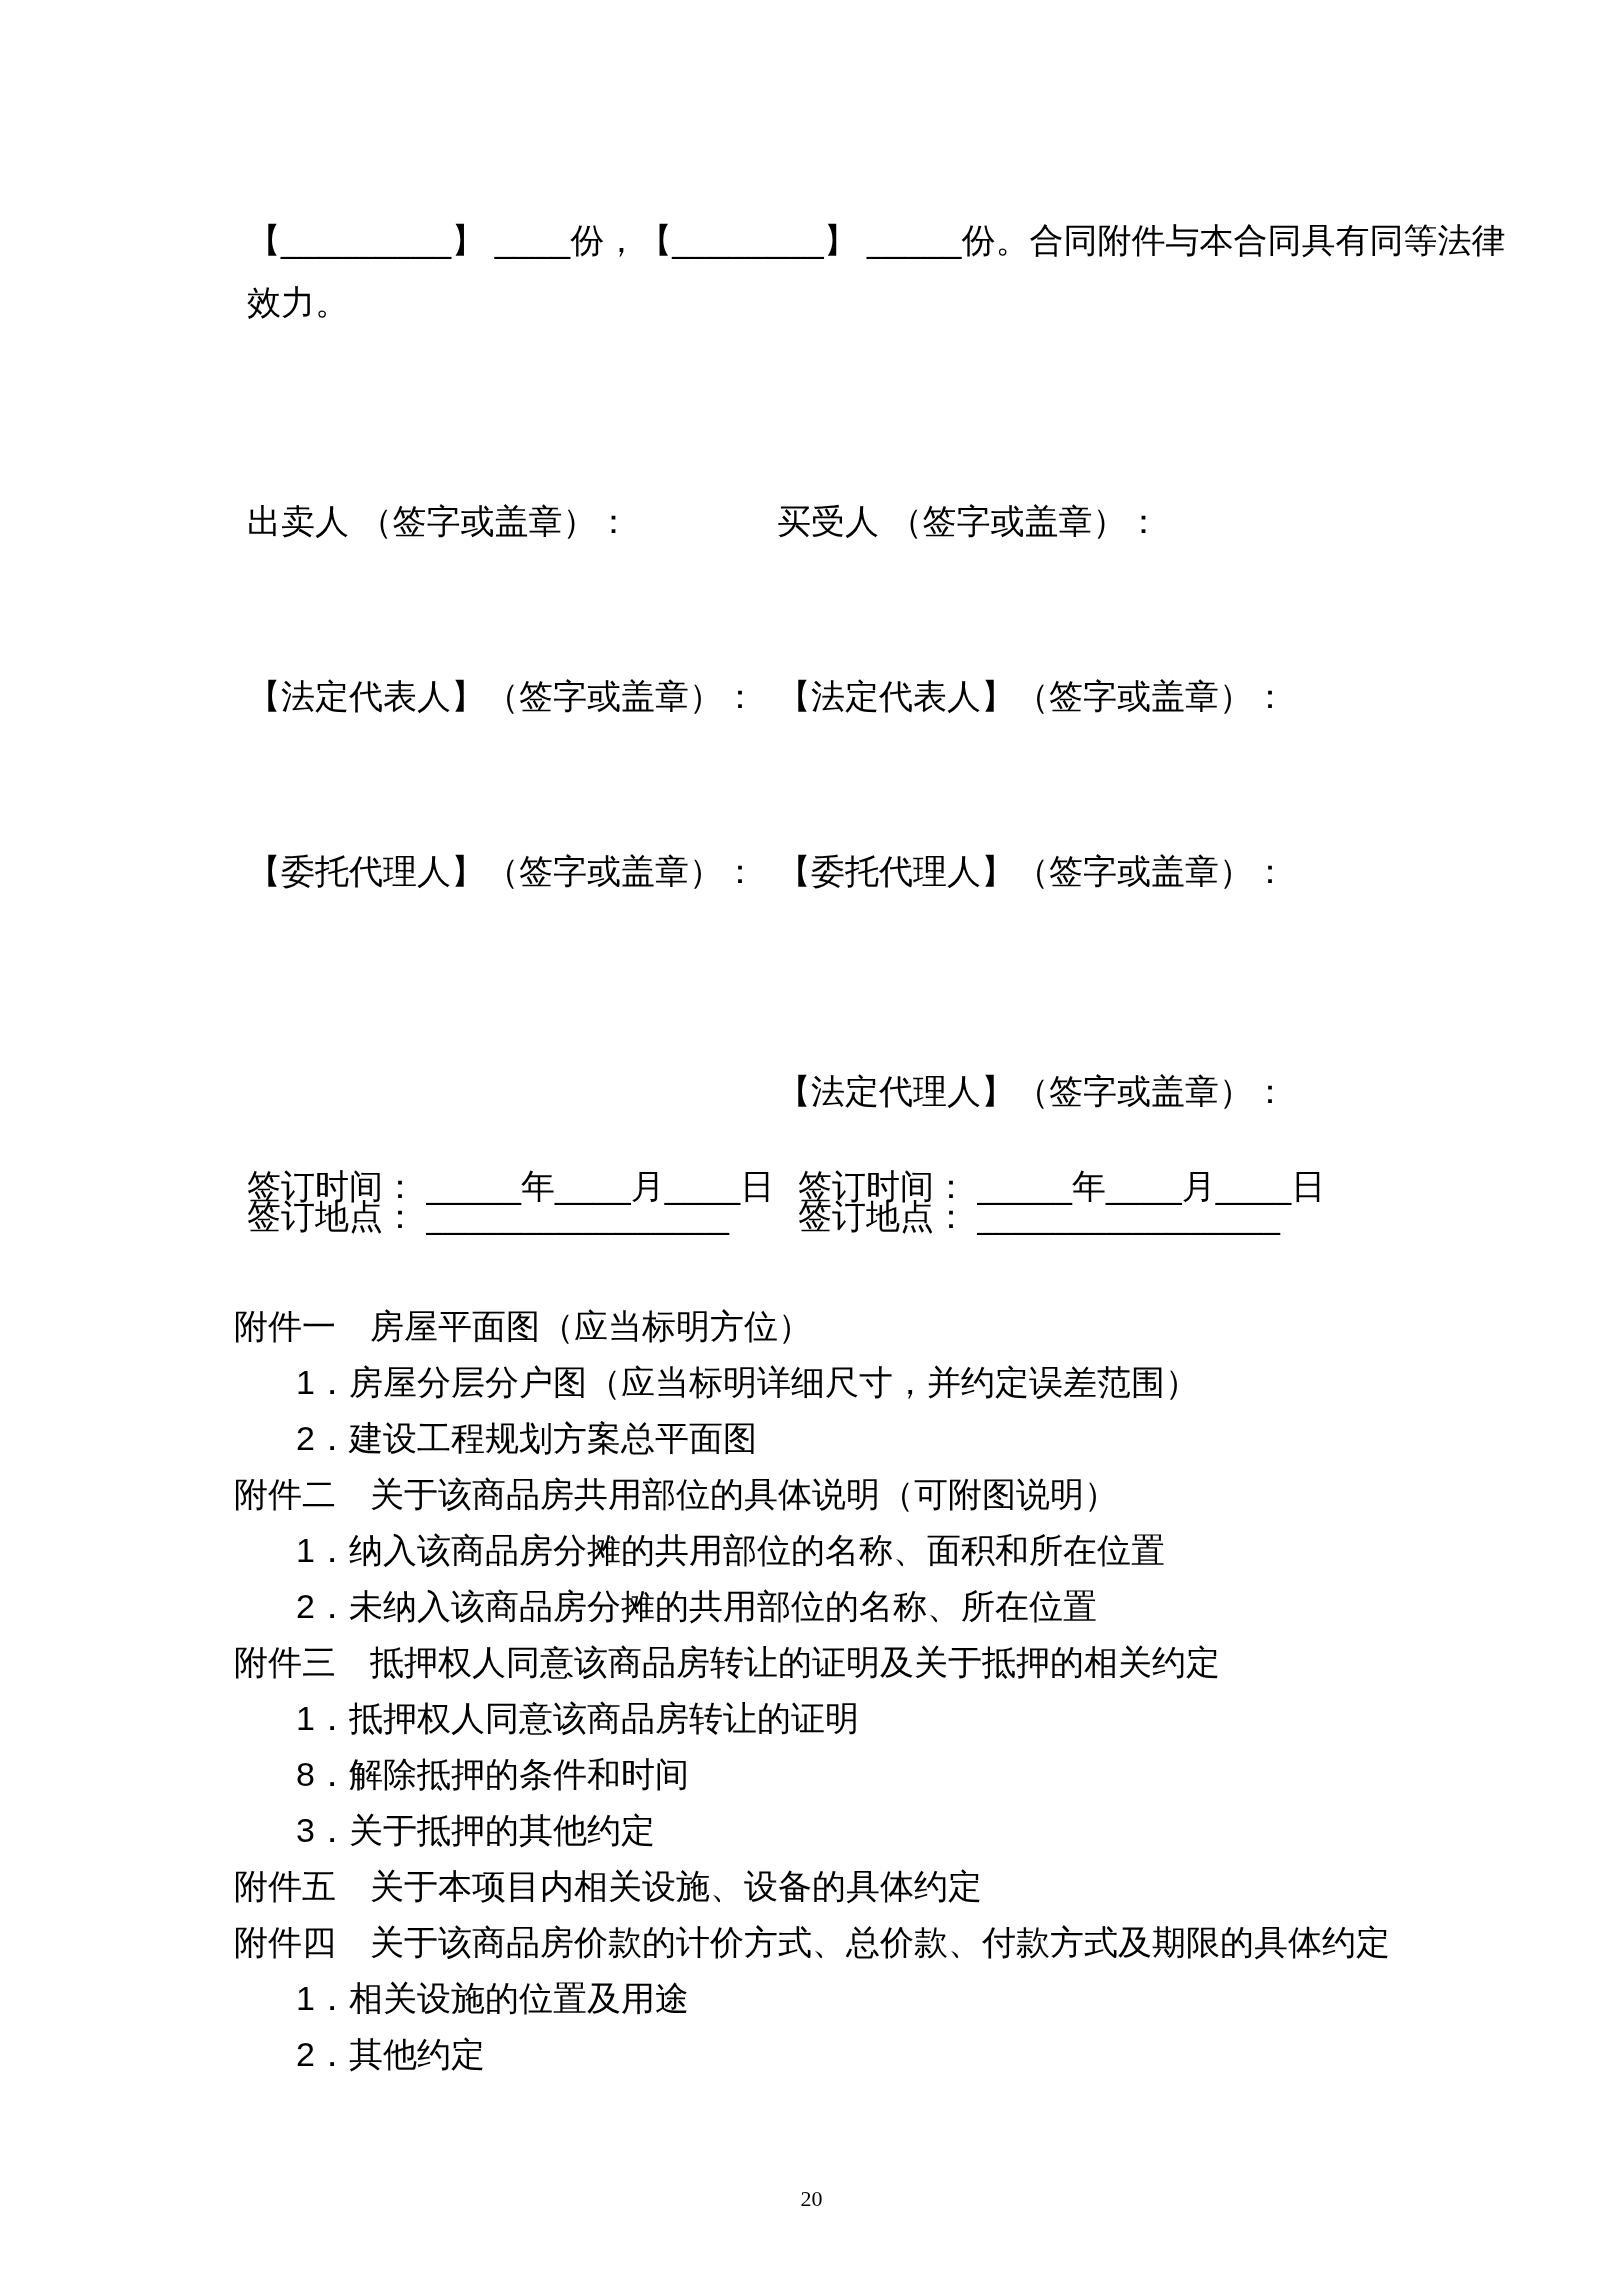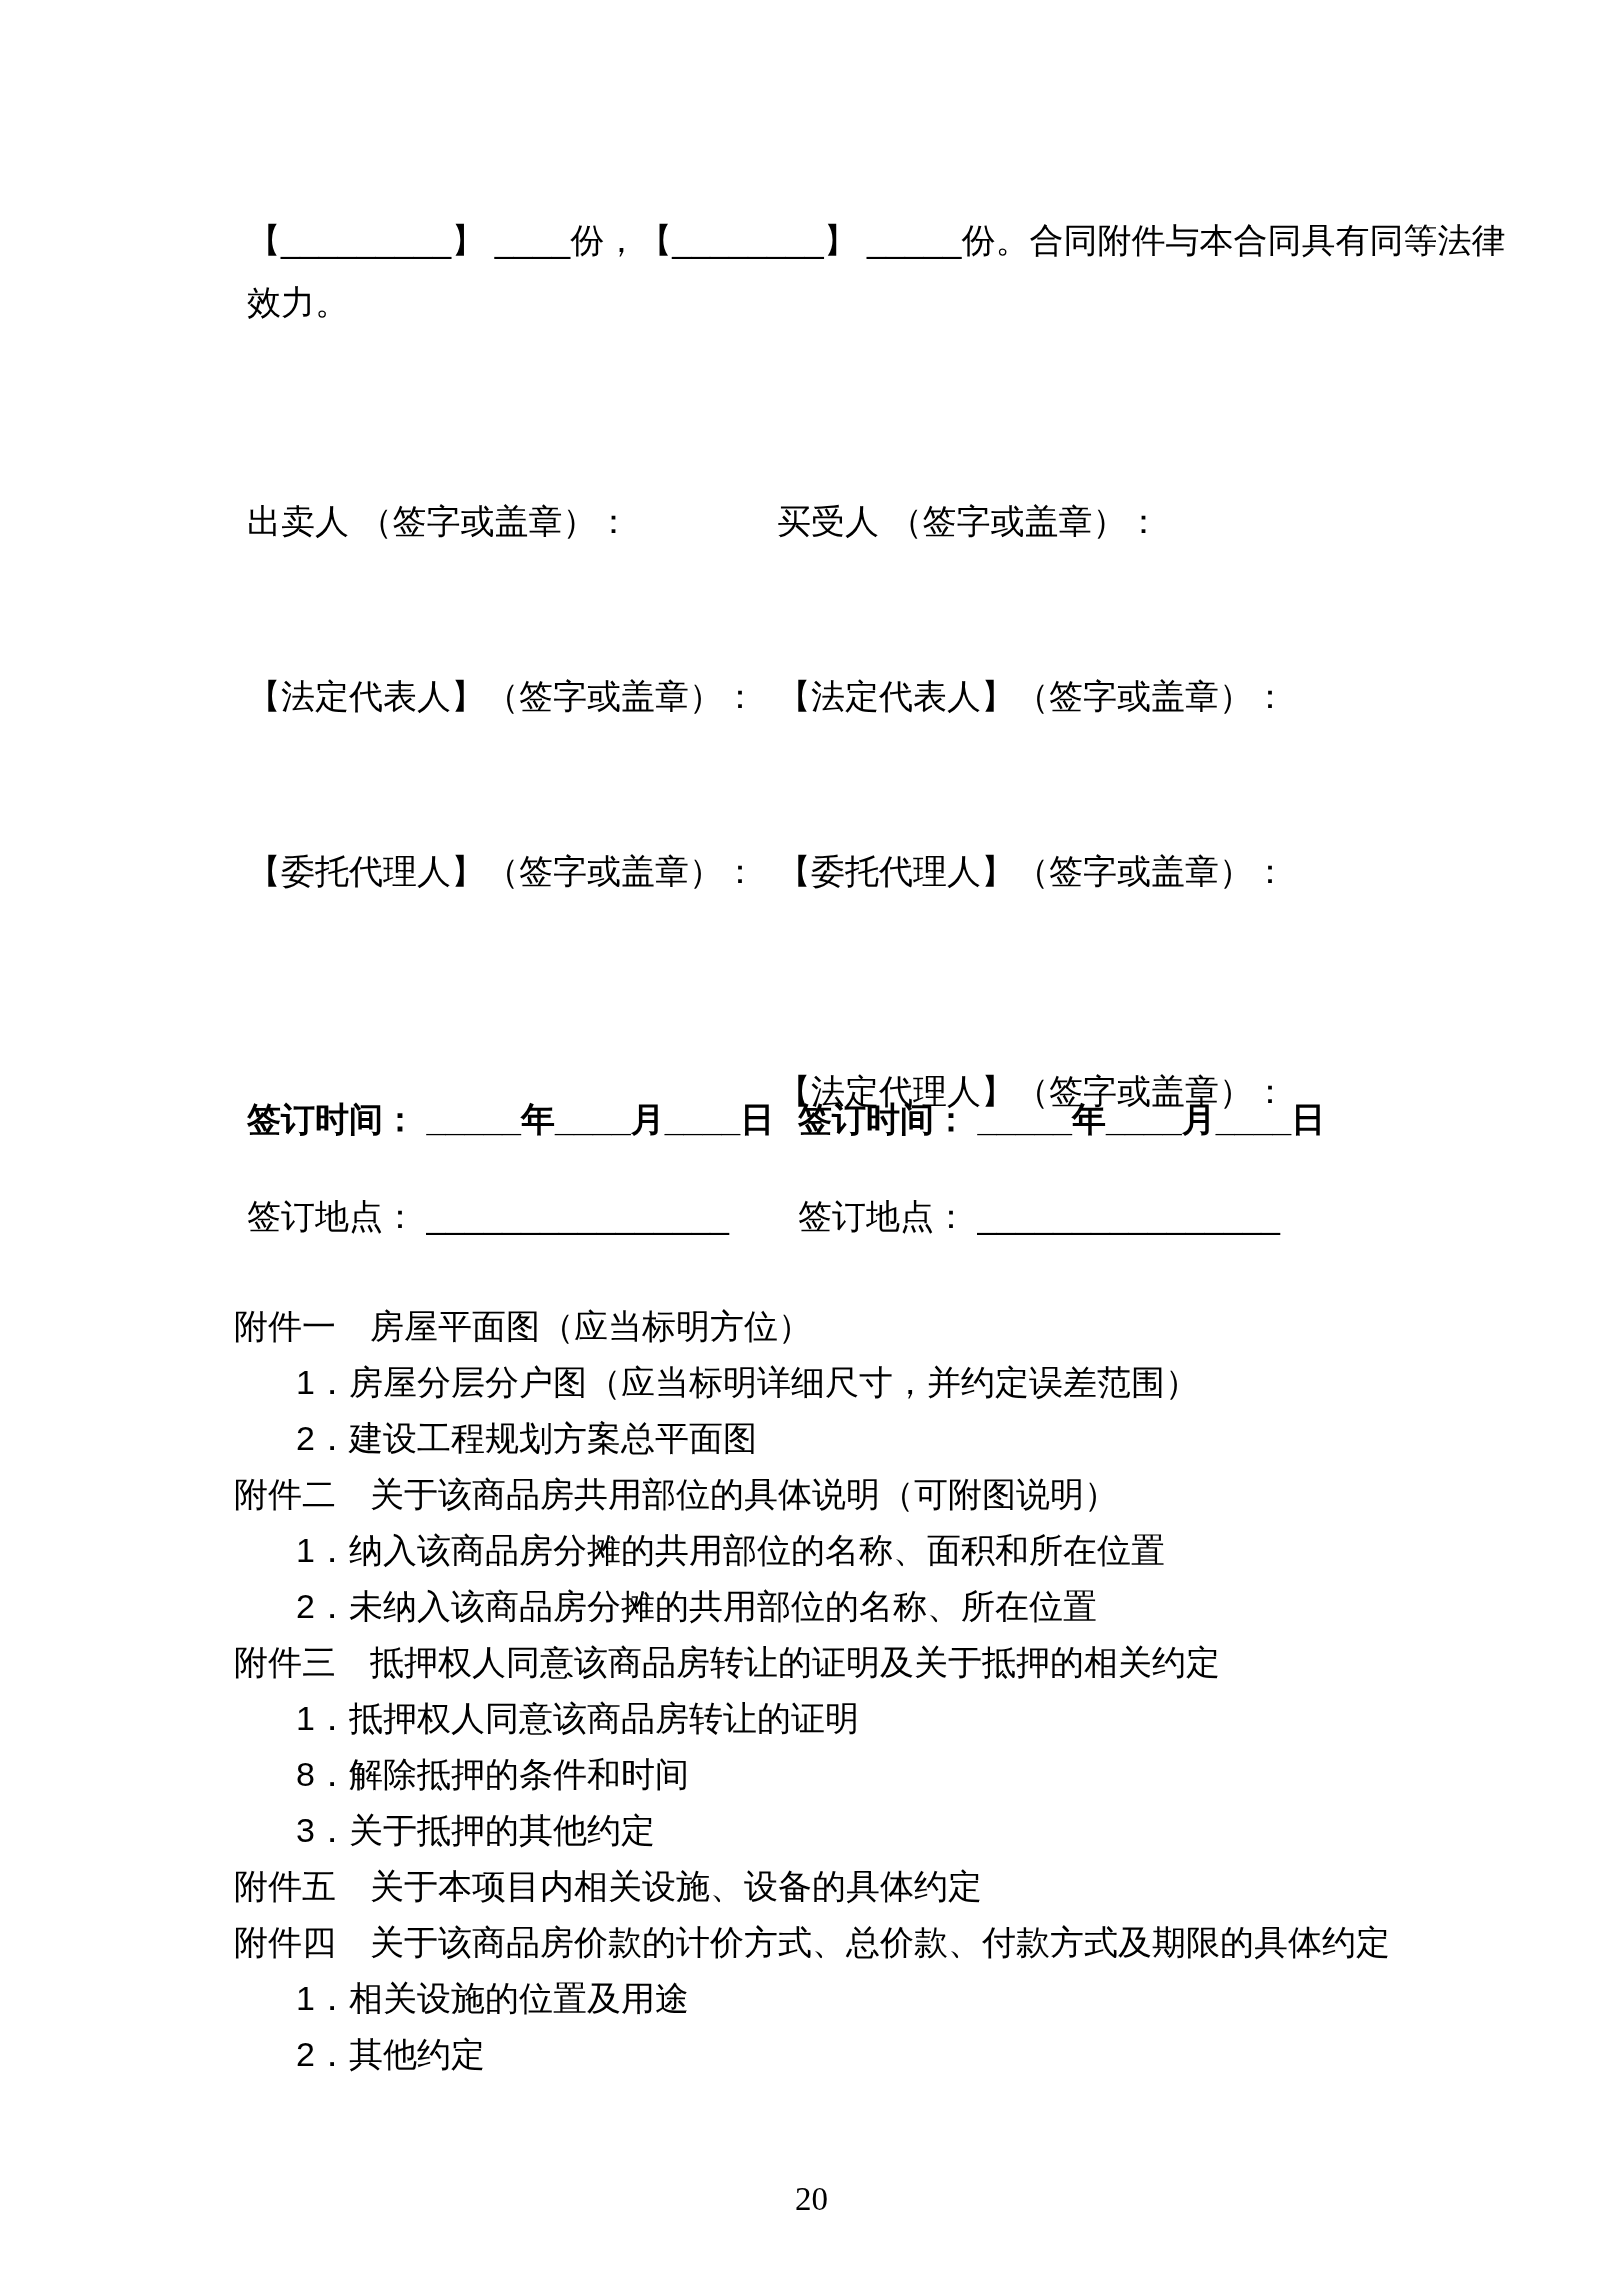--- a/index.html
+++ b/index.html
@@ -52,21 +52,21 @@
     white-space: pre;
   }
   .row.time-row .cell-right,
   .row.place-row .cell-right {
     left: 551px;
   }
   .sig-row-a { top: 499px; }
   .sig-row-b { top: 674px; }
   .sig-row-c { top: 849px; }
   .sig-row-d { top: 1024px; margin-top: 45px; }
-  .time-row  { top: 1097px; font-weight: bold; }
+  .time-row  { top: 1164px; }
   .place-row { top: 1194px; }
   .attachments {
     position: absolute;
     left: 234px;
     top: 1298px;
     width: 1318px;
   }
   .att-line {
     height: 56px;
     line-height: 56px;
@@ -75,21 +75,21 @@
   .att-line.sub {
     padding-left: 62px;
   }
   .page-number {
     position: absolute;
     top: 2180px;
     left: 0;
     width: 100%;
     text-align: center;
     font-family: "Liberation Serif", "DejaVu Serif", serif;
-    font-size: 33px;
+    font-size: 22px;
     line-height: 38px;
   }
 </style>
 </head>
 <body>
 
 <div class="page">
 
   <div class="intro">
     <div class="line">【_________】 ____份，【________】 _____份。合同附件与本合同具有同等法律</div>

